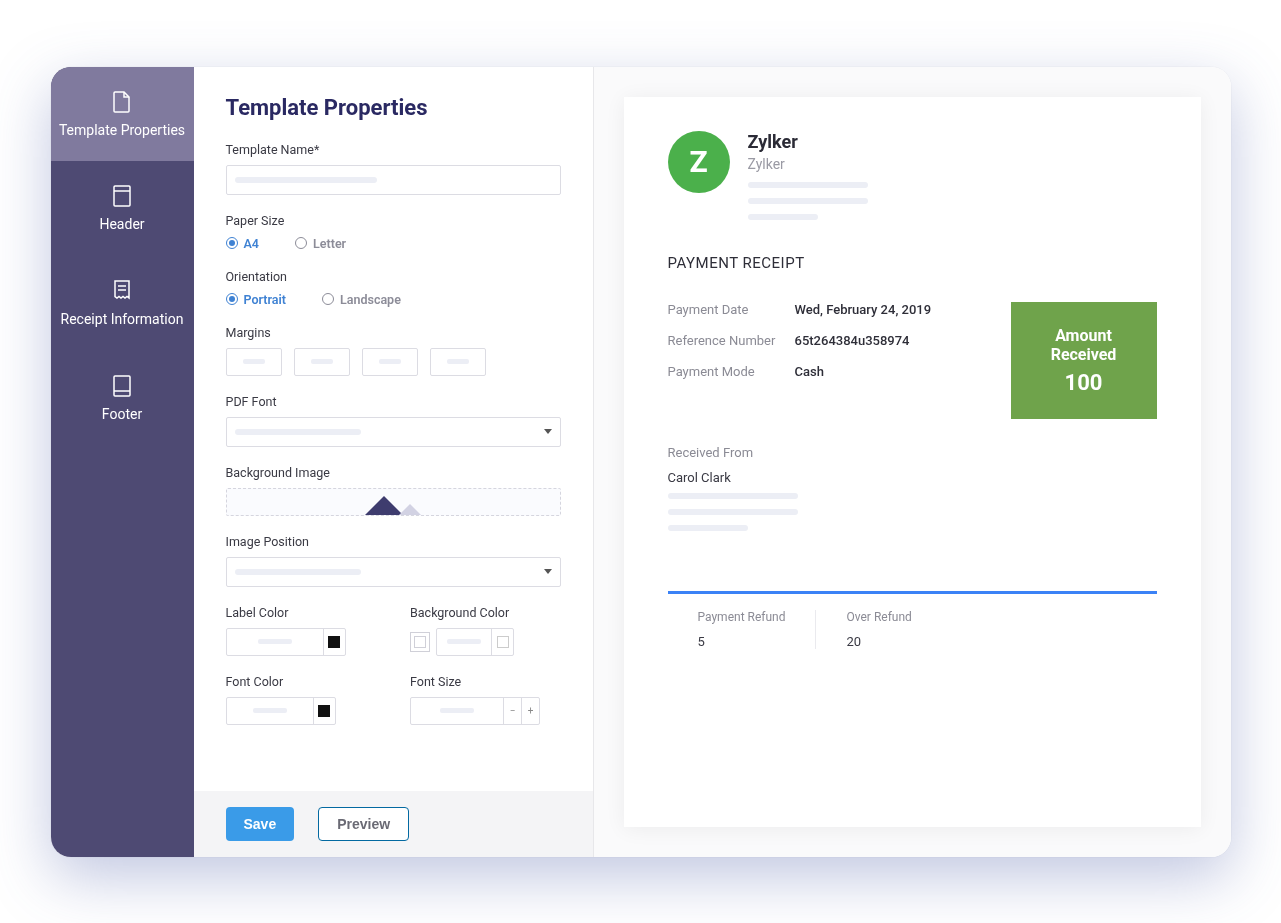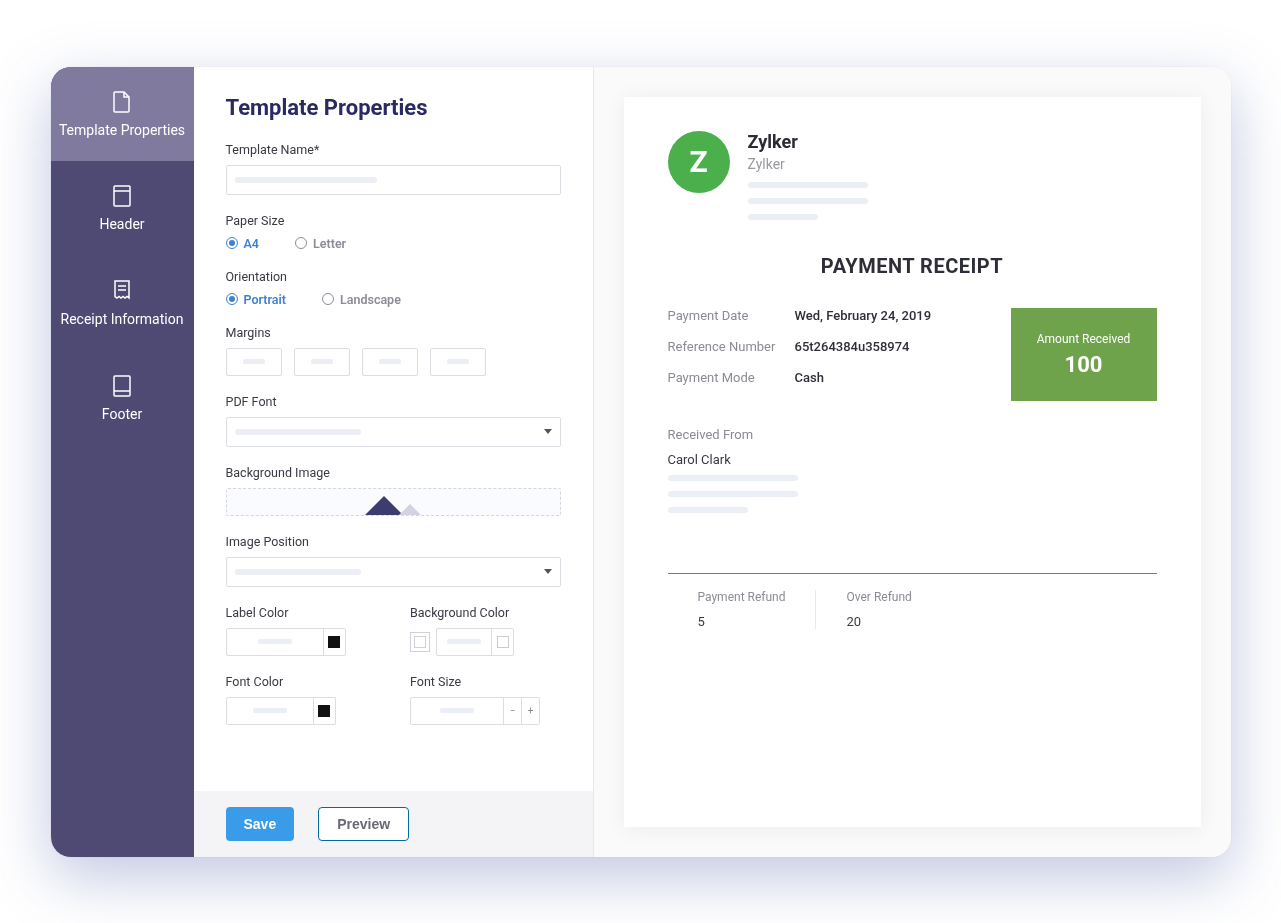--- a/index.html
+++ b/index.html
@@ -133,35 +133,35 @@
   background:#fff; box-shadow:0 2px 20px rgba(0,0,0,0.06); padding:34px 44px; height:100%;
 }
 .receipt-header { display:flex; gap:18px; align-items:flex-start; margin-bottom:34px; }
 .logo-circle {
   width:62px; height:62px; border-radius:50%; background:#4bb04b; display:flex; align-items:center; justify-content:center; color:#fff; font-size:30px; font-weight:700;
 }
 .company-block { flex:1; }
 .company-name { font-size:18px; font-weight:700; color:#2b2b36; }
 .company-sub { font-size:14px; color:#9a9aa4; margin-top:4px; }
 .gray-line { height:6px; background:#eceef5; border-radius:3px; margin-top:10px; }
-.receipt-title { text-align:center; font-size:20px; font-weight:700; letter-spacing:0.5px; color:#2e2e38; margin-bottom:30px; }
+.receipt-title { text-align:left; font-size:15px; font-weight:400; letter-spacing:0.5px; color:#2e2e38; margin-bottom:30px; }
 .info-row { display:flex; align-items:flex-start; }
 .info-table { flex:1; }
 .info-line { display:flex; margin-bottom:16px; font-size:13px; }
 .info-label { width:127px; color:#8b8b95; }
 .info-value { color:#2e2e38; font-weight:500; }
 .amount-box {
   width:146px; background:#6fa34b; color:#fff; text-align:center; padding:24px 10px; margin-left:20px;
 }
-.amount-label { font-size:12px; }
+.amount-label { font-size:16px;font-weight:bold; }
 .amount-value { font-size:22px; font-weight:700; margin-top:6px; }
 .received-section { margin-top:26px; font-size:13px; }
 .received-label { color:#8b8b95; margin-bottom:10px; }
 .received-name { color:#3a3a44; margin-bottom:8px; }
-.refund-section { margin-top:60px; border-top:1px solid #3b82f6; padding-top:16px; display:flex; }
+.refund-section { margin-top:60px; border-top:3px solid #3b82f6; padding-top:16px; display:flex; }
 .refund-col { padding:0 30px; border-right:1px solid #eaeaee; }
 .refund-col:last-child { border-right:none; }
 .refund-label { font-size:12px; color:#8b8b95; margin-bottom:10px; }
 .refund-value { font-size:13px; color:#3a3a44; }
 </style>
 </head>
 <body>
 
 <div class="window">
 

